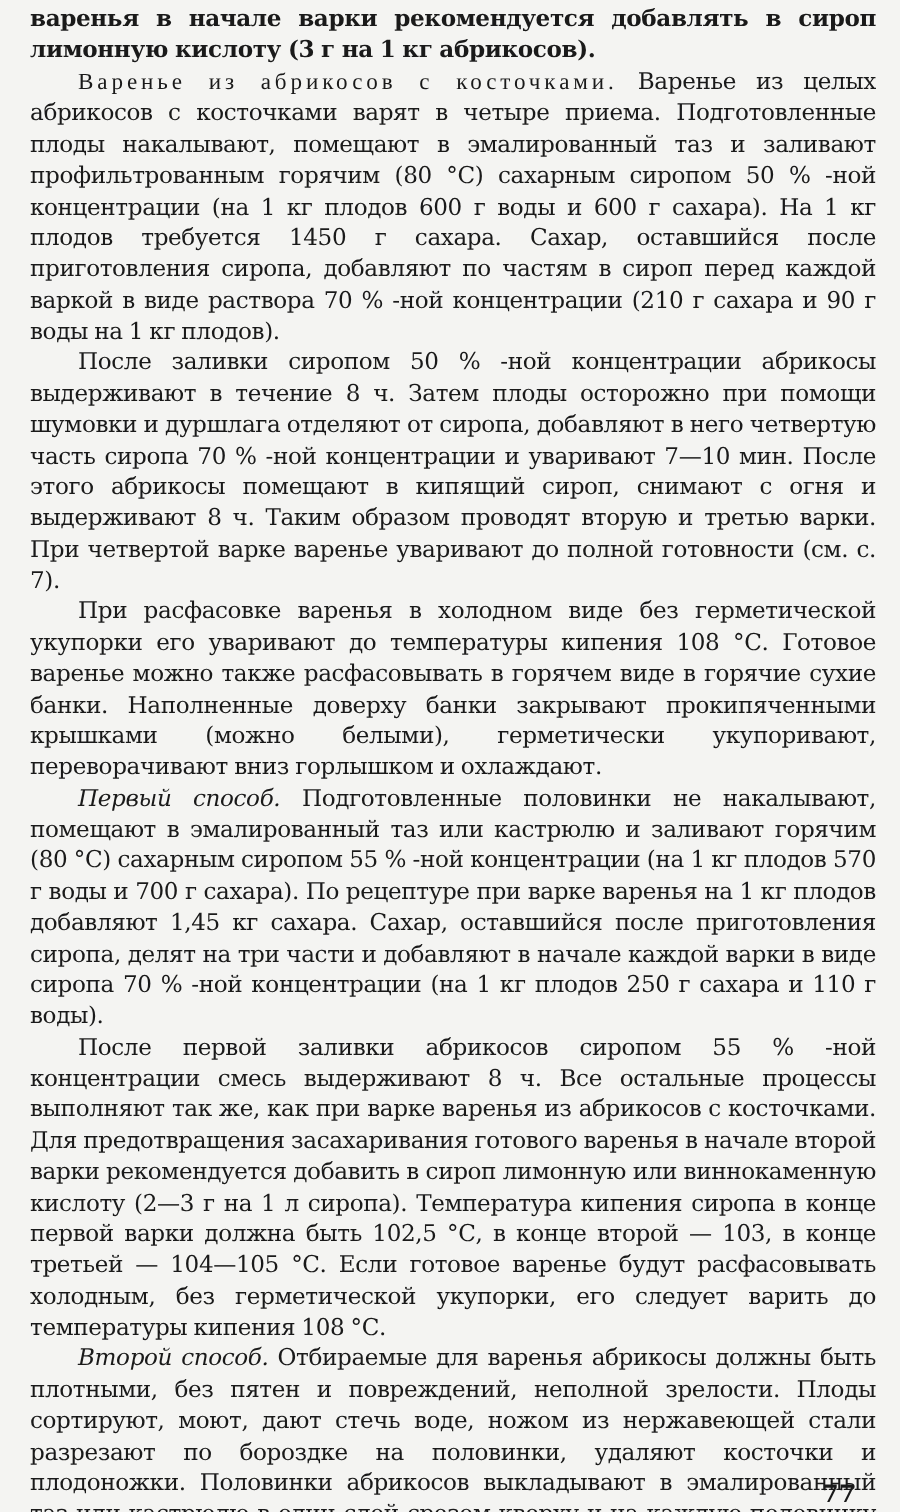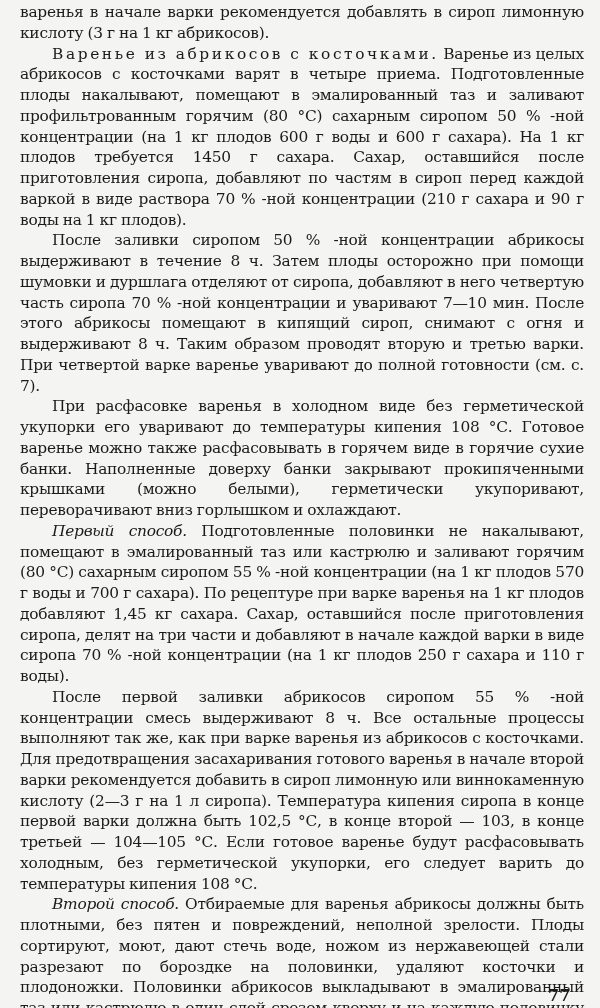--- a/index.html
+++ b/index.html
@@ -11,22 +11,22 @@
   }
   .page {
     position:absolute; left:20px; top:2px; width:564px;
     font-size:15.4px; line-height:20.75px;
     text-align:justify;
     letter-spacing:-0.25px;
     word-spacing:-0.5px;
   }
   .page p { margin:0; text-indent:0; }
   .page p.ind { text-indent:32px; }
-  .page p.cont { text-indent:0; }
-  .spaced { letter-spacing:2.6px; }
+  .page p.cont { text-indent:0;font-weight:bold; }
+  .spaced { letter-spacing:2.6px;font-family:Liberation Serif, serif; }
   .it { font-style:italic;margin-top:29px; }
   .pagenum {
     position:absolute; left:548px; top:986px;
     font-size:16px; font-weight:bold;
   }
 </style>
 </head>
 <body>
 
 <div class="page">

